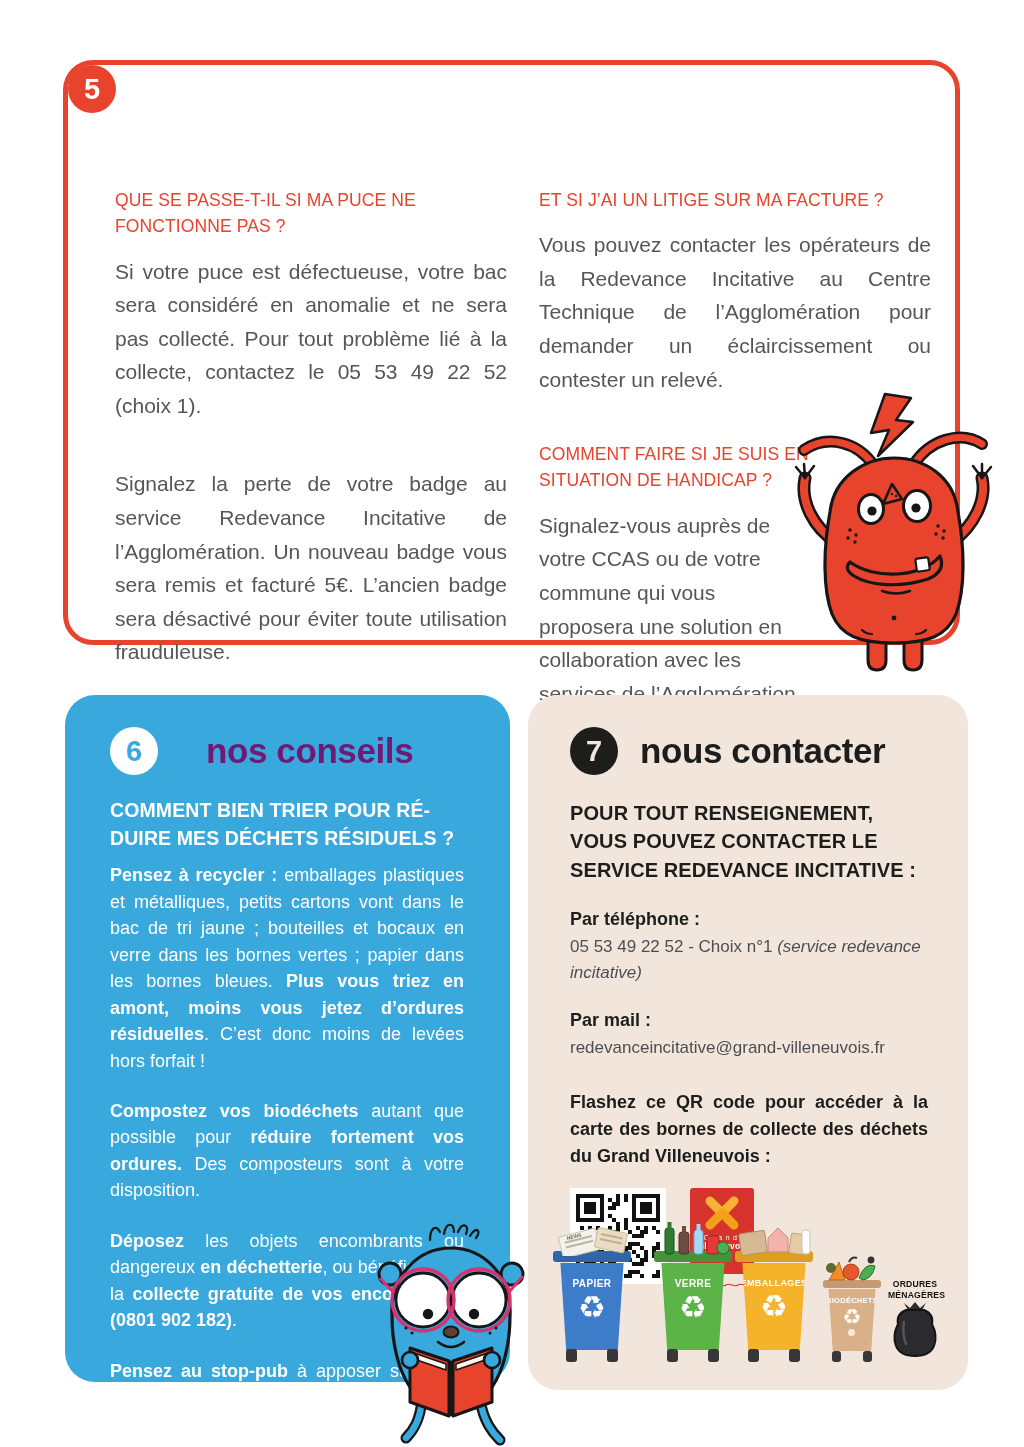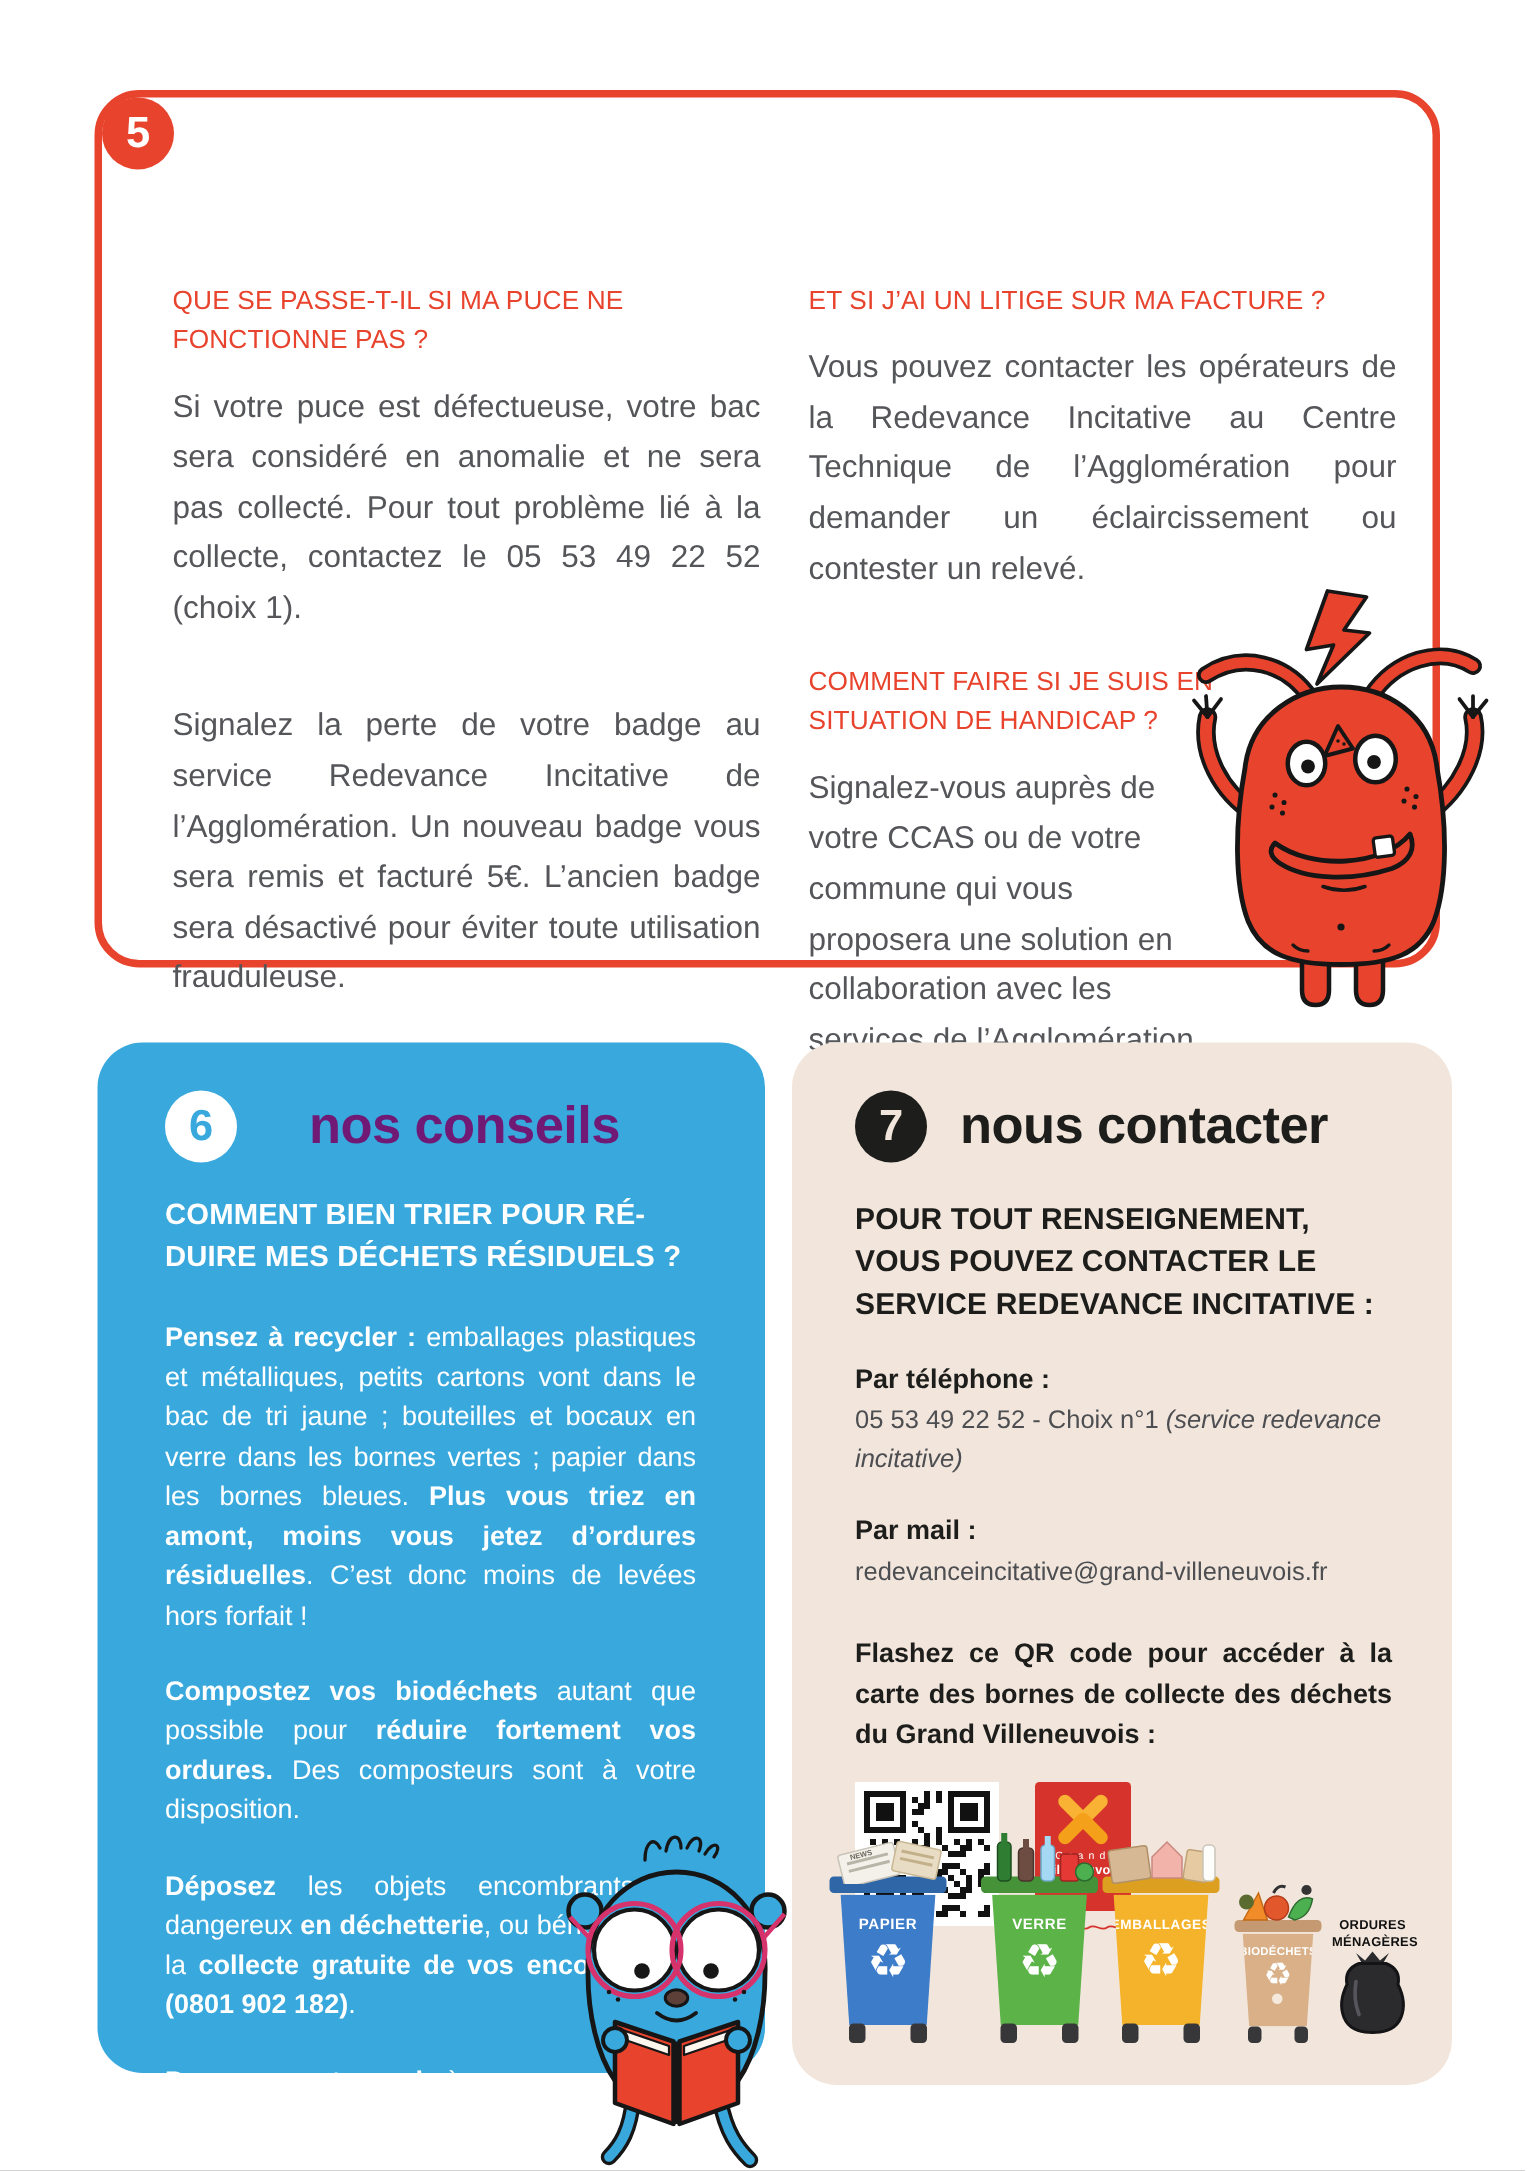--- a/index.html
+++ b/index.html
@@ -31,21 +31,21 @@
   .q{color:var(--red); font-size:17.5px; font-weight:400; line-height:1.5; letter-spacing:0.1px;
      margin-bottom:15px; white-space:pre-line;}
   .a{color:var(--gray); font-size:21px; line-height:1.6; text-align:justify;}
   .qa + .qa{margin-top:45px;}
   .a.narrow{width:276px; text-align:left;}
 
   
   #box6 .sec-head{left:45px; top:32px;}
   #box6 .content{position:absolute; left:45px; top:102px; width:354px;}
   #box6 h3{font-size:19.5px; font-weight:800; line-height:1.42; white-space:pre-line; letter-spacing:0.1px;}
-  #box6 p{font-size:18px; line-height:1.47; text-align:justify; margin-top:26px;}
+  #box6 p{font-size:18px; line-height:1.47; text-align:justify; margin-top:10px;}
   #box6 p + p{margin-top:24px;}
   .b{font-weight:800;}
   .i{font-style:italic;}
 
   
   #box7 .sec-head{left:42px; top:32px;}
   #box7 .content{position:absolute; left:42px; top:104px; width:358px;}
   #box7 h3{font-size:20px; font-weight:800; line-height:1.42; white-space:pre-line; letter-spacing:0.1px; color:var(--ink);}
   .fld-label{font-weight:800; font-size:18px; margin-top:25px; color:var(--ink);}
   .fld-value{font-size:17px; line-height:1.5; color:#4d4e52; margin-top:4px;}

